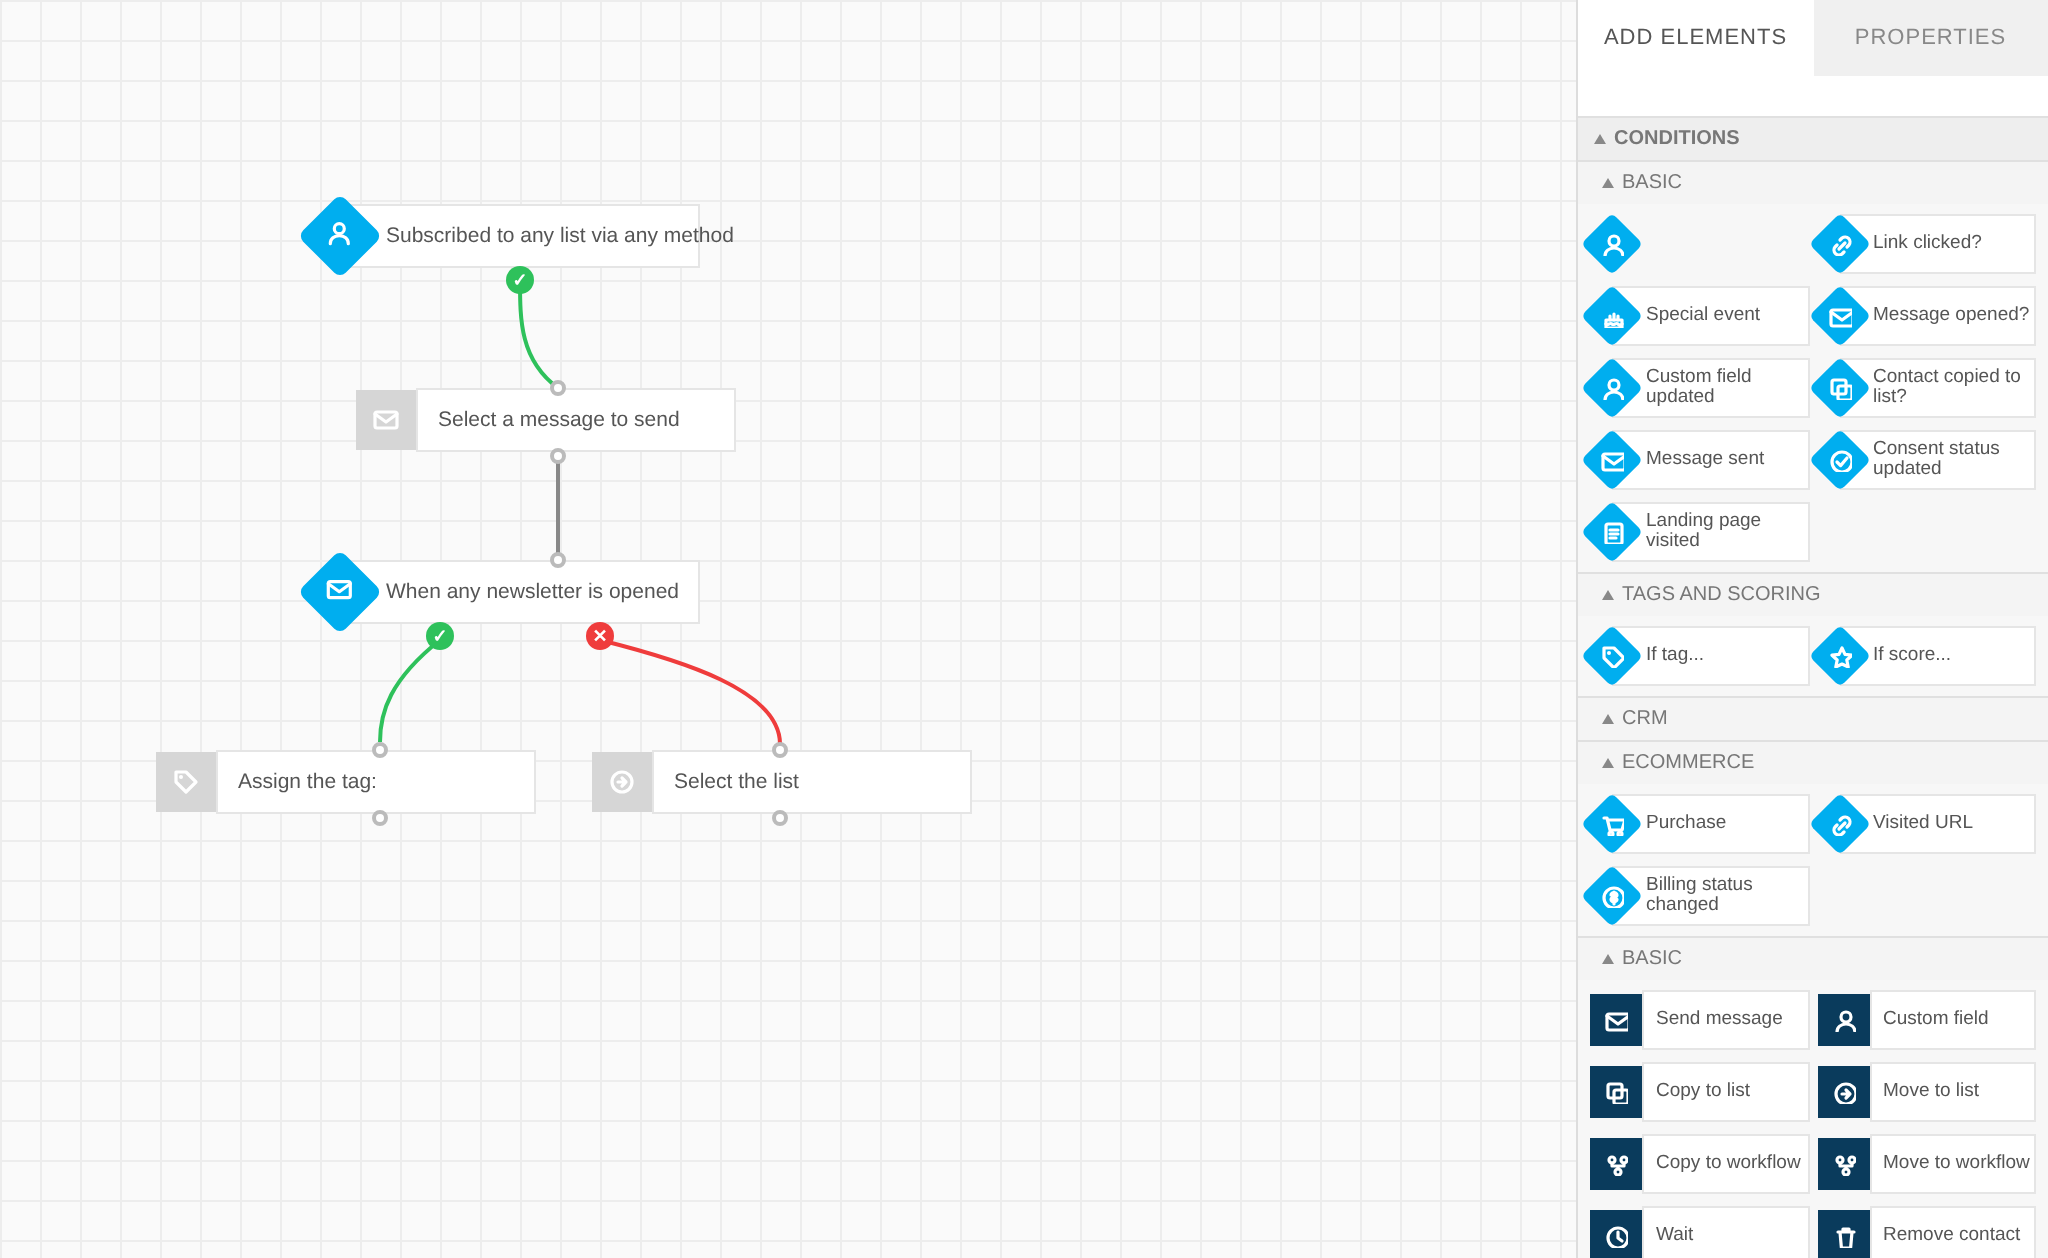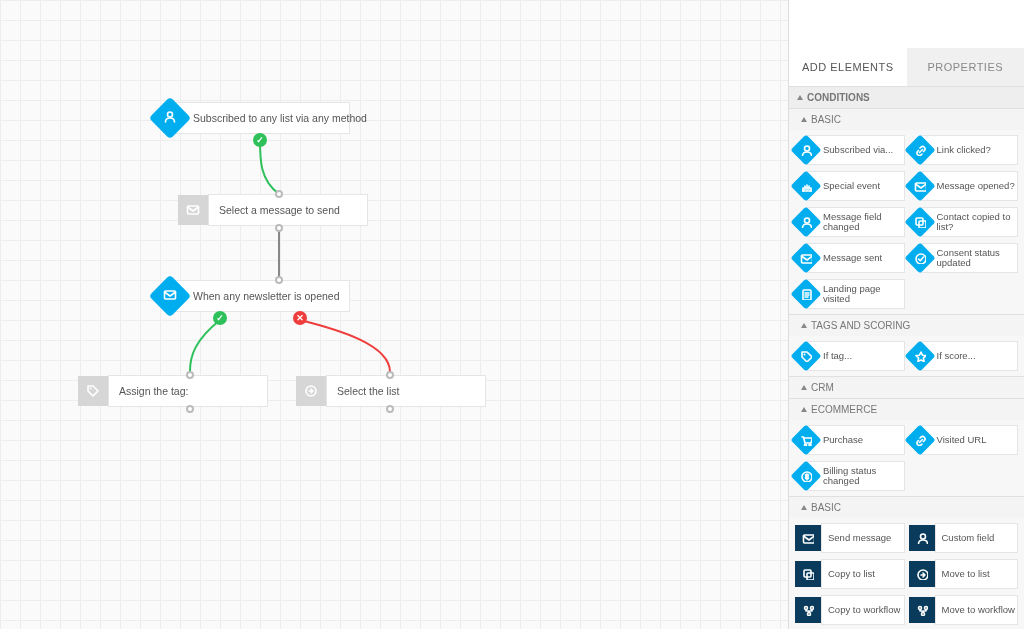--- a/index.html
+++ b/index.html
@@ -96,39 +96,39 @@
     height: 629px;
     background: #fff;
     border-left: 1px solid #ddd;
     display: flex;
     flex-direction: column;
   }
   .tabs {
     display: flex;
     height: 38px;
     background: #f0f0f0;
-    margin-top: 48px;
   }
   .tabs .tab {
     flex: 1;
     display: flex;
     align-items: center;
     justify-content: center;
     font-size: 11px;
     letter-spacing: 0.5px;
     color: #888;
     cursor: pointer;
   }
   .tabs .tab.active {
     background: #fff;
     color: #555;
   }
   .panel-scroll {
     flex: 1;
     overflow-y: auto;
+    margin-top: 20px;
   }
   .section-hdr, .subsection-hdr {
     background: #eee;
     padding: 5px 8px;
     font-size: 10px;
     color: #777;
     display: flex;
     align-items: center;
     gap: 4px;
     border-top: 1px solid #e0e0e0;
@@ -349,21 +349,20 @@
       </div>
     <div class="item-grid" id="grid-cond-basic">
         <div class="item">
           <div class="ico-d c-cond">
             <span>
               <svg class="ic sm">
                 <use href="#i-user"></use>
               </svg>
             </span>
           </div>
-          <div class="txt">Subscribed via...</div>
         </div>
         <div class="item">
           <div class="ico-d c-cond">
             <span>
               <svg class="ic sm">
                 <use href="#i-link"></use>
               </svg>
             </span>
           </div>
           <div class="txt">Link clicked?</div>
@@ -389,21 +388,21 @@
           <div class="txt">Message opened?</div>
         </div>
         <div class="item">
           <div class="ico-d c-cond">
             <span>
               <svg class="ic sm">
                 <use href="#i-user"></use>
               </svg>
             </span>
           </div>
-          <div class="txt">Message field changed</div>
+          <div class="txt">Custom field updated</div>
         </div>
         <div class="item">
           <div class="ico-d c-cond">
             <span>
               <svg class="ic sm">
                 <use href="#i-copy"></use>
               </svg>
             </span>
           </div>
           <div class="txt">Contact copied to list?</div>

